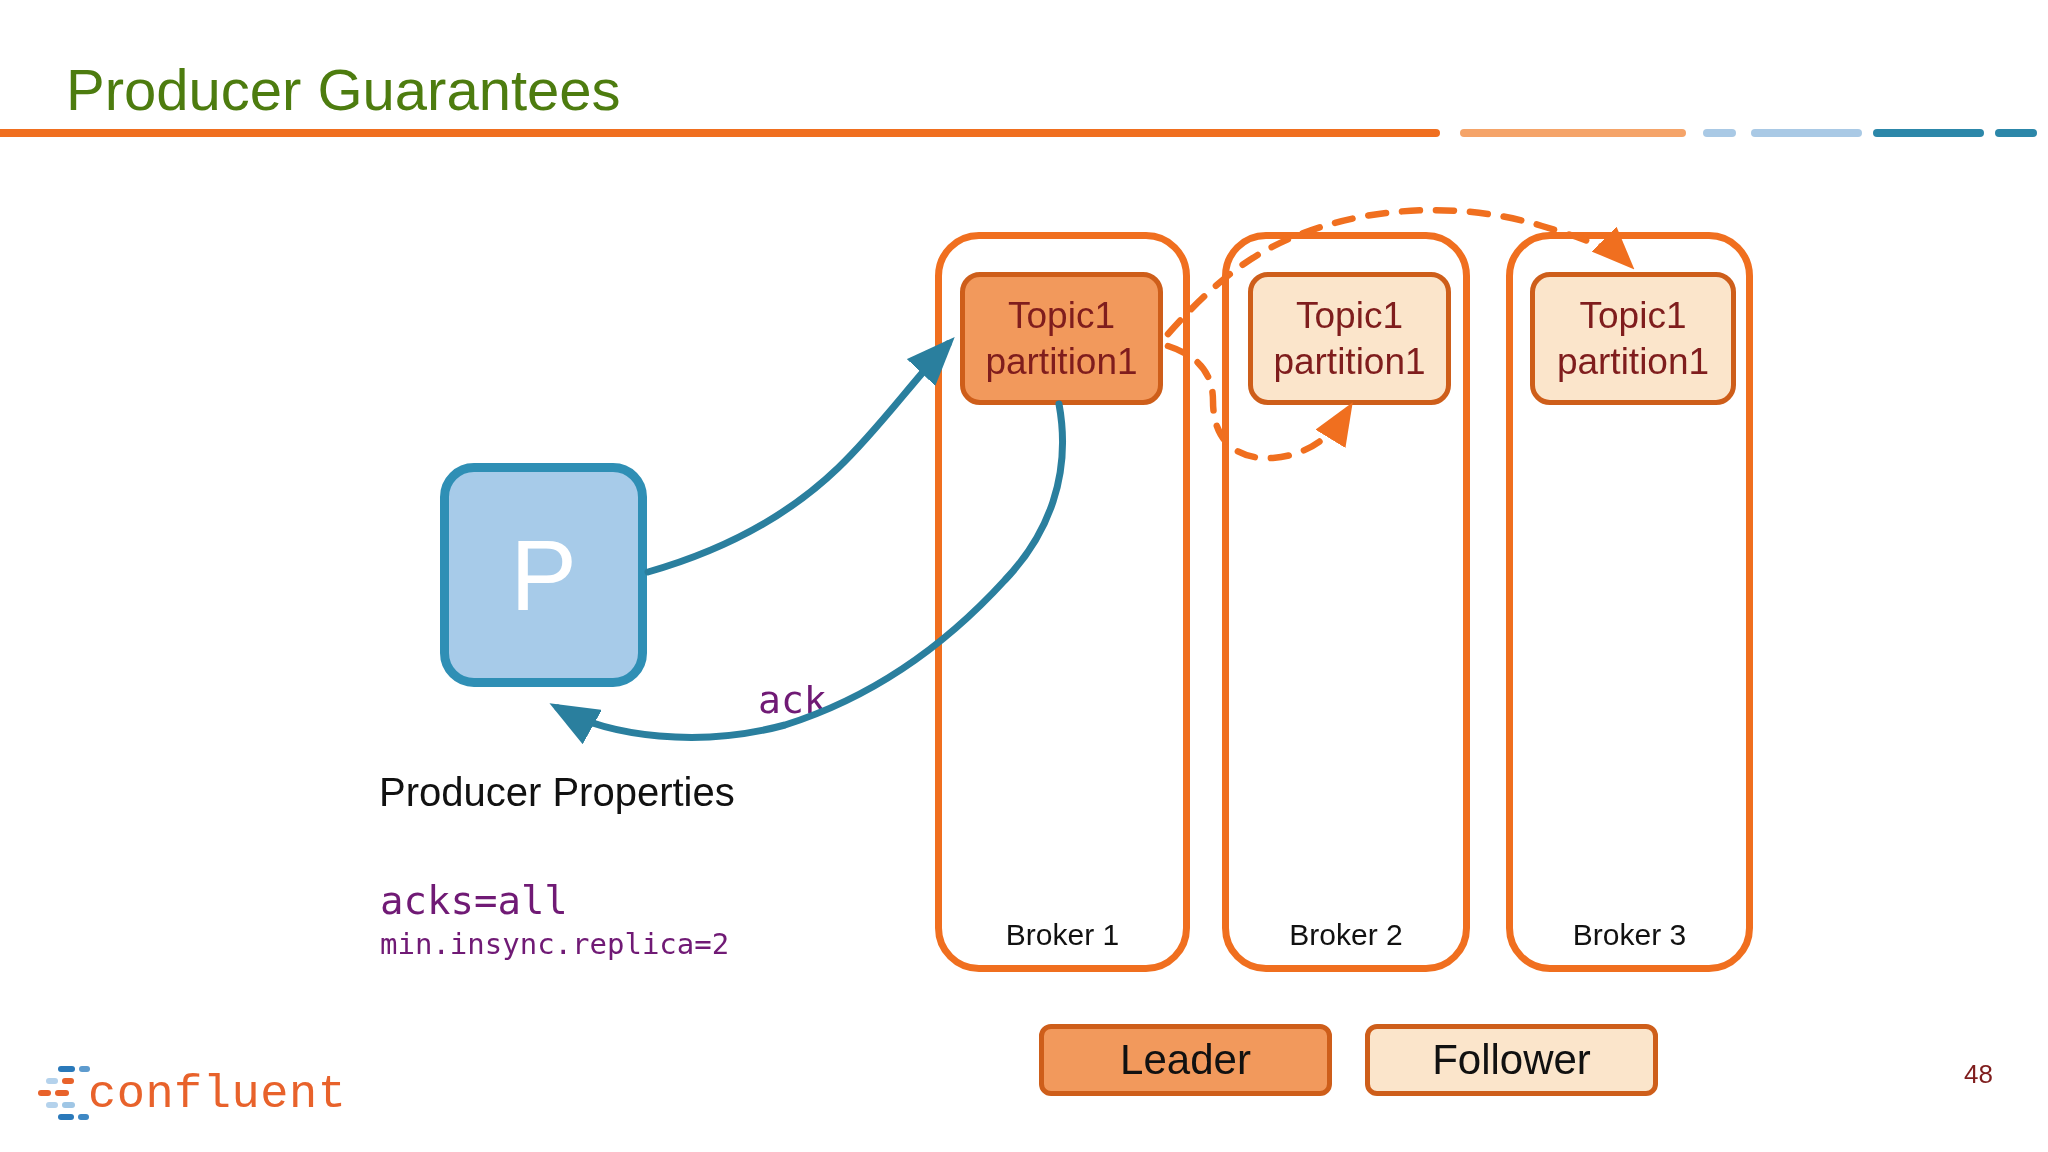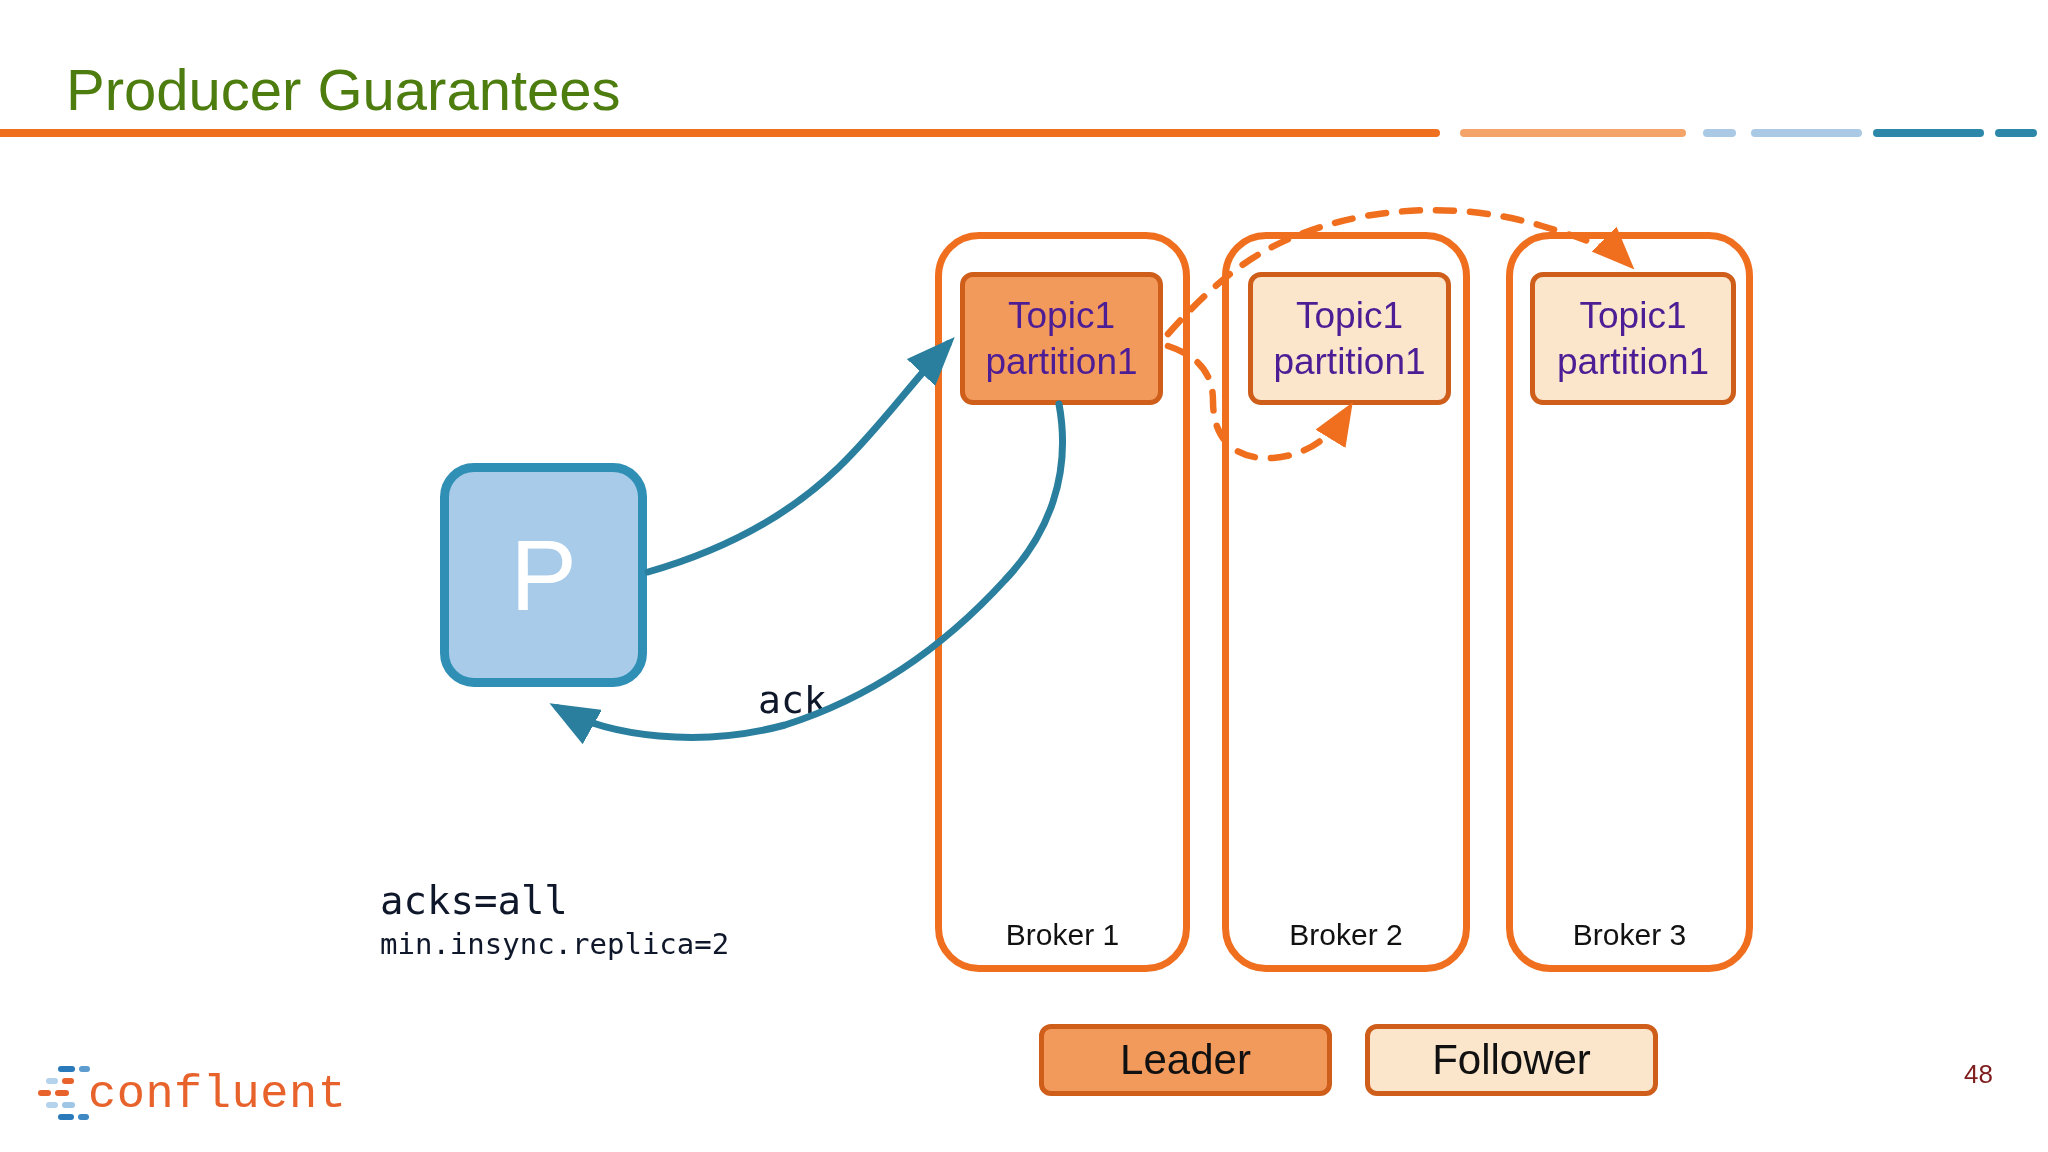--- a/index.html
+++ b/index.html
@@ -30,39 +30,39 @@
   .broker-label{
     position:absolute;top:912px;font-size:30px;color:#111;text-align:center;
     line-height:46px;
   }
   .broker-label.b1{left:935px;width:255px;}
   .broker-label.b2{left:1222px;width:248px;}
   .broker-label.b3{left:1506px;width:247px;}
   
   .partition{
     position:absolute;top:272px;height:133px;box-sizing:border-box;
-    border:5px solid #ce5e1a;border-radius:13px;
+    border:5px solid #ce5e1a;border-radius:20px;
     display:flex;flex-direction:column;align-items:center;justify-content:center;
-    font-size:37px;line-height:46px;color:#4c1d95;text-align:center;
+    font-size:37px;line-height:46px;color:#7f1d1d;text-align:center;
   }
   .partition.leader{left:960px;width:203px;background:#f2995c;}
   .partition.f2{left:1248px;width:203px;background:#fbe5cb;}
   .partition.f3{left:1530px;width:206px;background:#fbe5cb;}
   
   .producer-box{
     position:absolute;left:440px;top:463px;width:207px;height:224px;box-sizing:border-box;
     background:#a7cbe9;border:9px solid #2f8fb5;border-radius:34px;
     display:flex;align-items:center;justify-content:center;
   }
   .producer-box .p-glyph{
     font-size:100px;color:#ffffff;font-weight:400;line-height:100px;
   }
   
   .props-heading{position:absolute;left:379px;top:770px;font-size:40px;color:#111;}
-  .mono{font-family:"DejaVu Sans Mono","Liberation Mono",monospace;color:#0f172a;text-align:center;}
+  .mono{font-family:"DejaVu Sans Mono","Liberation Mono",monospace;color:#701a75;text-align:center;}
   .props-line1{position:absolute;left:380px;top:878px;font-size:39px;}
   .props-line2{position:absolute;left:380px;top:927px;font-size:29px;}
   .ack-label{position:absolute;left:758px;top:678px;font-size:38px;}
   
   .legend-chip{
     position:absolute;top:1024px;height:72px;width:293px;box-sizing:border-box;
     border:5px solid #ce5e1a;border-radius:12px;
     display:flex;align-items:center;justify-content:center;
     font-size:42px;color:#111;
   }
@@ -110,20 +110,21 @@
   </div>
 
   <div class="broker-label b1">Broker 1</div>
   <div class="broker-label b2">Broker 2</div>
   <div class="broker-label b3">Broker 3</div>
 
   <div class="producer-box">
     <span class="p-glyph">P</span>
   </div>
 
+  <div class="props-heading">Producer Properties</div>
   <div class="props-line1 mono">acks=all</div>
   <div class="props-line2 mono">min.insync.replica=2</div>
   <div class="ack-label mono">ack</div>
 
   <div class="legend-chip legend-leader">
     <span>Leader</span>
   </div>
   <div class="legend-chip legend-follower">
     <span>Follower</span>
   </div>

